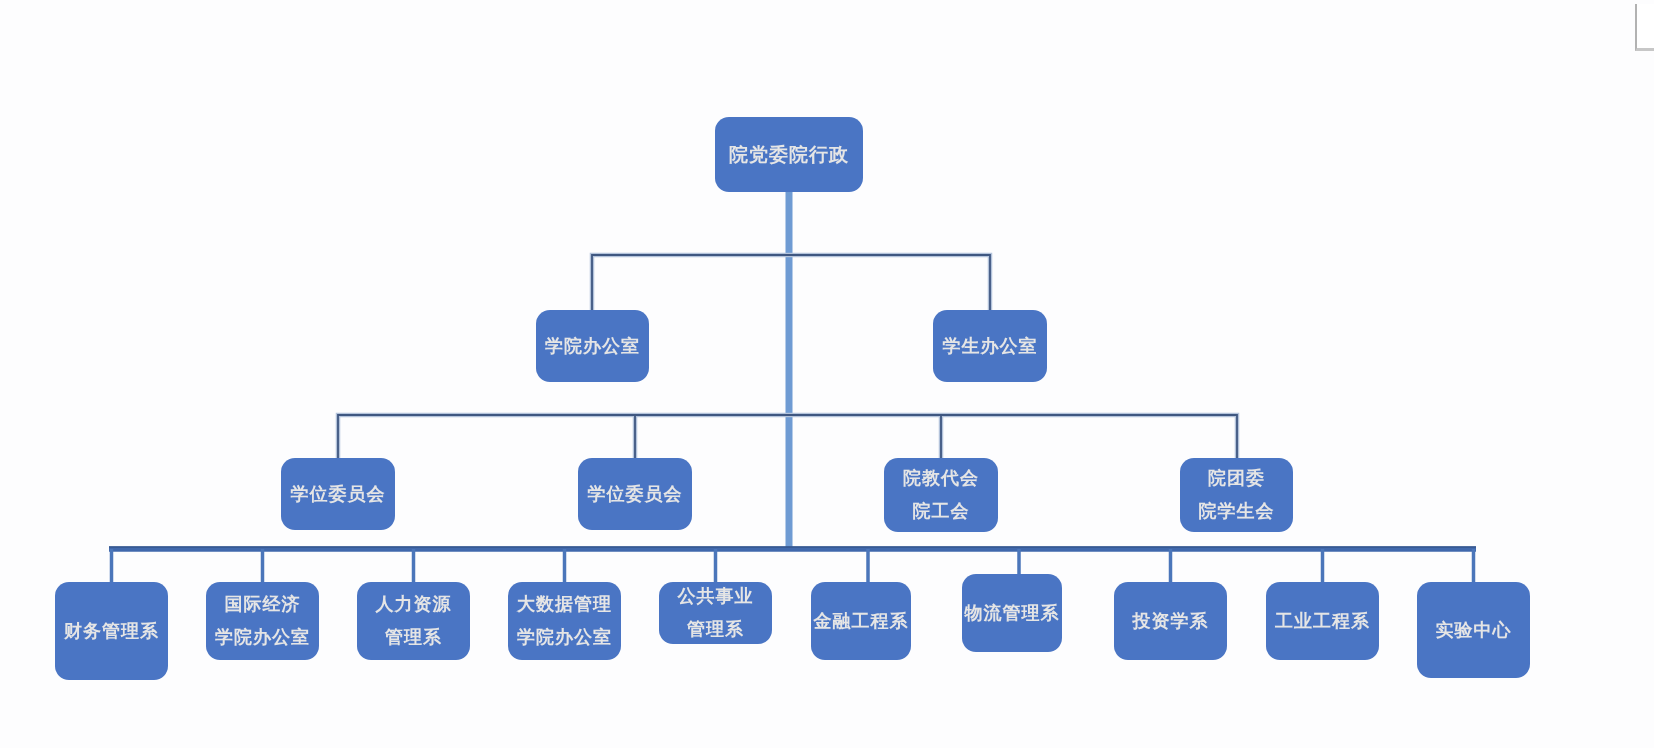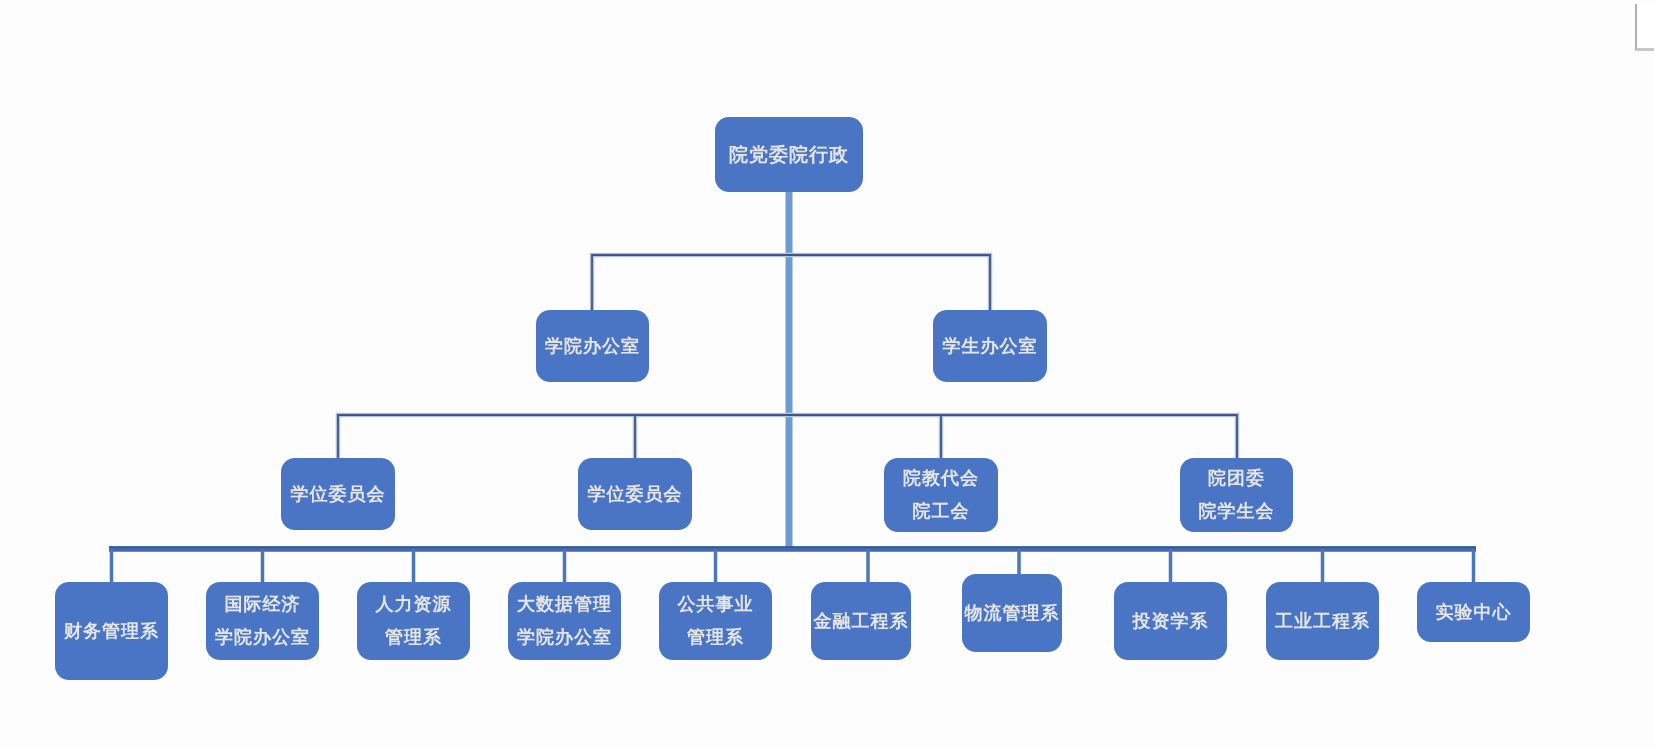--- a/index.html
+++ b/index.html
@@ -107,35 +107,35 @@
     <div class="line">学院办公室</div>
   </div>
   <div class="node" style="left:357px;top:582px;width:113px;height:78px">
     <div class="line">人力资源</div>
     <div class="line">管理系</div>
   </div>
   <div class="node" style="left:508px;top:582px;width:113px;height:78px">
     <div class="line">大数据管理</div>
     <div class="line">学院办公室</div>
   </div>
-  <div class="node" style="left:659px;top:582px;width:113px;height:78px">
+  <div class="node" style="left:659px;top:582px;width:113px;height:62px">
     <div class="line">公共事业</div>
     <div class="line">管理系</div>
   </div>
   <div class="node" style="left:811px;top:582px;width:100px;height:78px">
     <div class="line">金融工程系</div>
   </div>
   <div class="node" style="left:962px;top:574px;width:100px;height:78px">
     <div class="line">物流管理系</div>
   </div>
   <div class="node" style="left:1114px;top:582px;width:113px;height:78px">
     <div class="line">投资学系</div>
   </div>
   <div class="node" style="left:1266px;top:582px;width:113px;height:78px">
     <div class="line">工业工程系</div>
   </div>
-  <div class="node" style="left:1417px;top:582px;width:113px;height:60px">
+  <div class="node" style="left:1417px;top:582px;width:113px;height:96px">
     <div class="line">实验中心</div>
   </div>
 
   <div class="scroll-thumb"></div>
 
 </div>
 
 </body></html>

